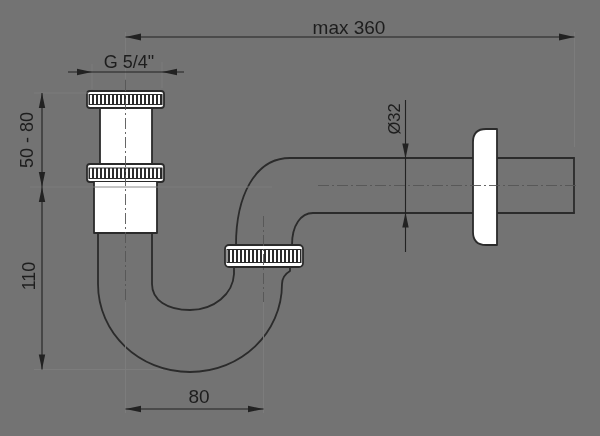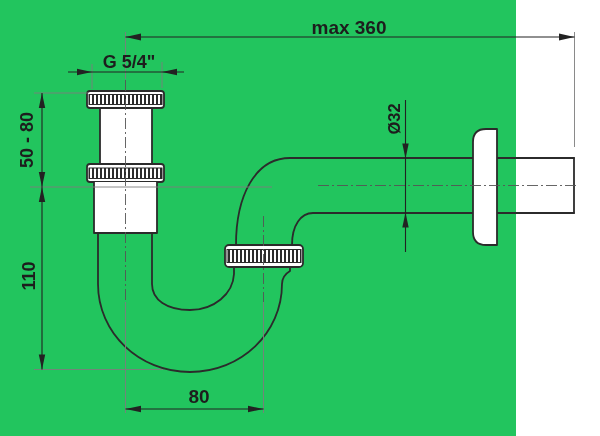--- a/index.html
+++ b/index.html
@@ -5,24 +5,23 @@
   html, body {
     margin: 0;
     padding: 0;
     background: #ffffff;
     width: 600px;
     height: 436px;
     overflow: hidden;
   }
   .drawing-wrap {
     position: relative;
-    width: 516px;
+    width: 600px;
     height: 436px;
-    background: #22c55e;
-    font-weight: bold;
+    background: #737373;
   }
   svg { display: block; }
   
   .outline {
     fill: none;
     stroke: #2b2b2b;
     stroke-width: 1.8;
     stroke-linecap: round;
     stroke-linejoin: round;
   }

